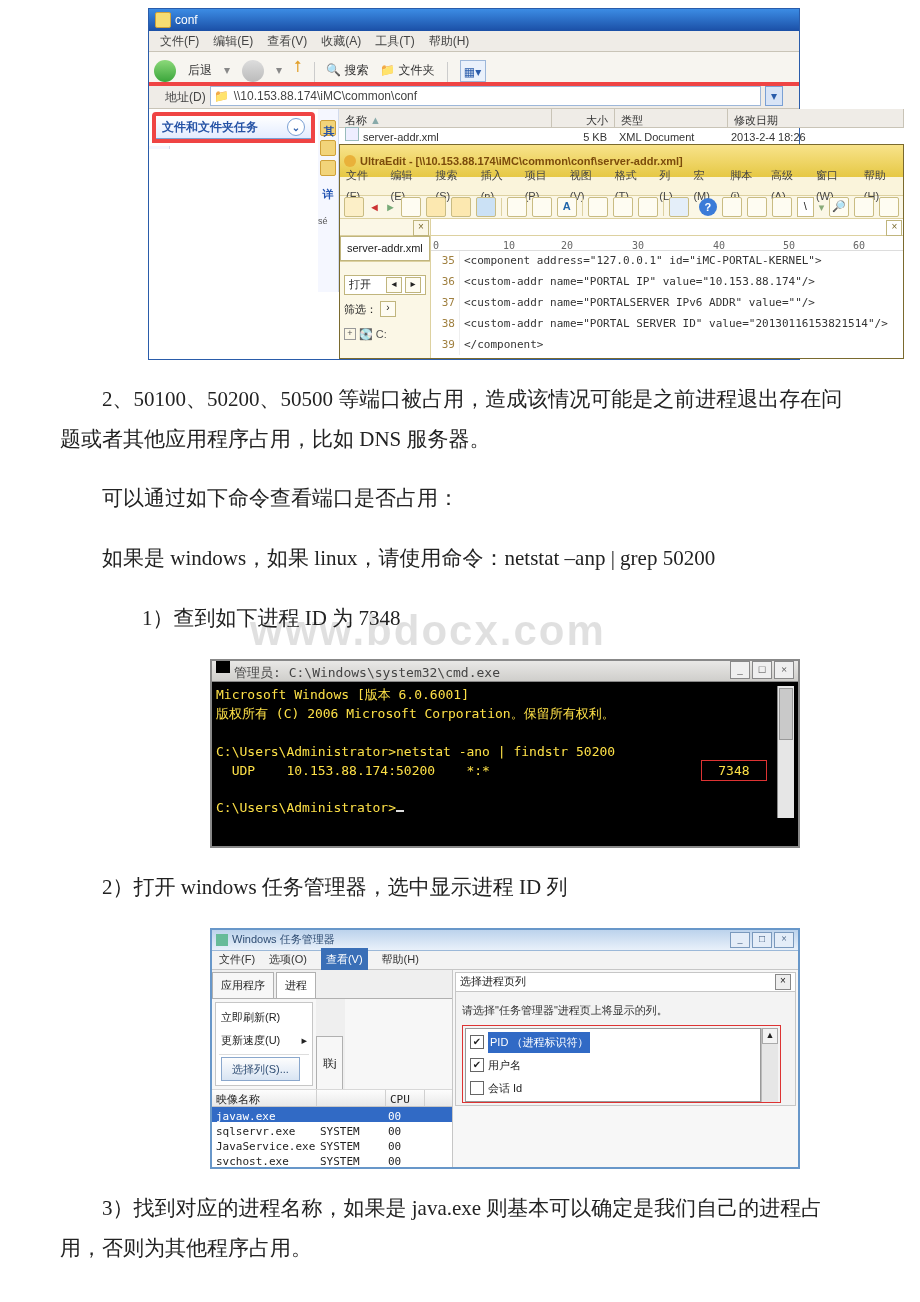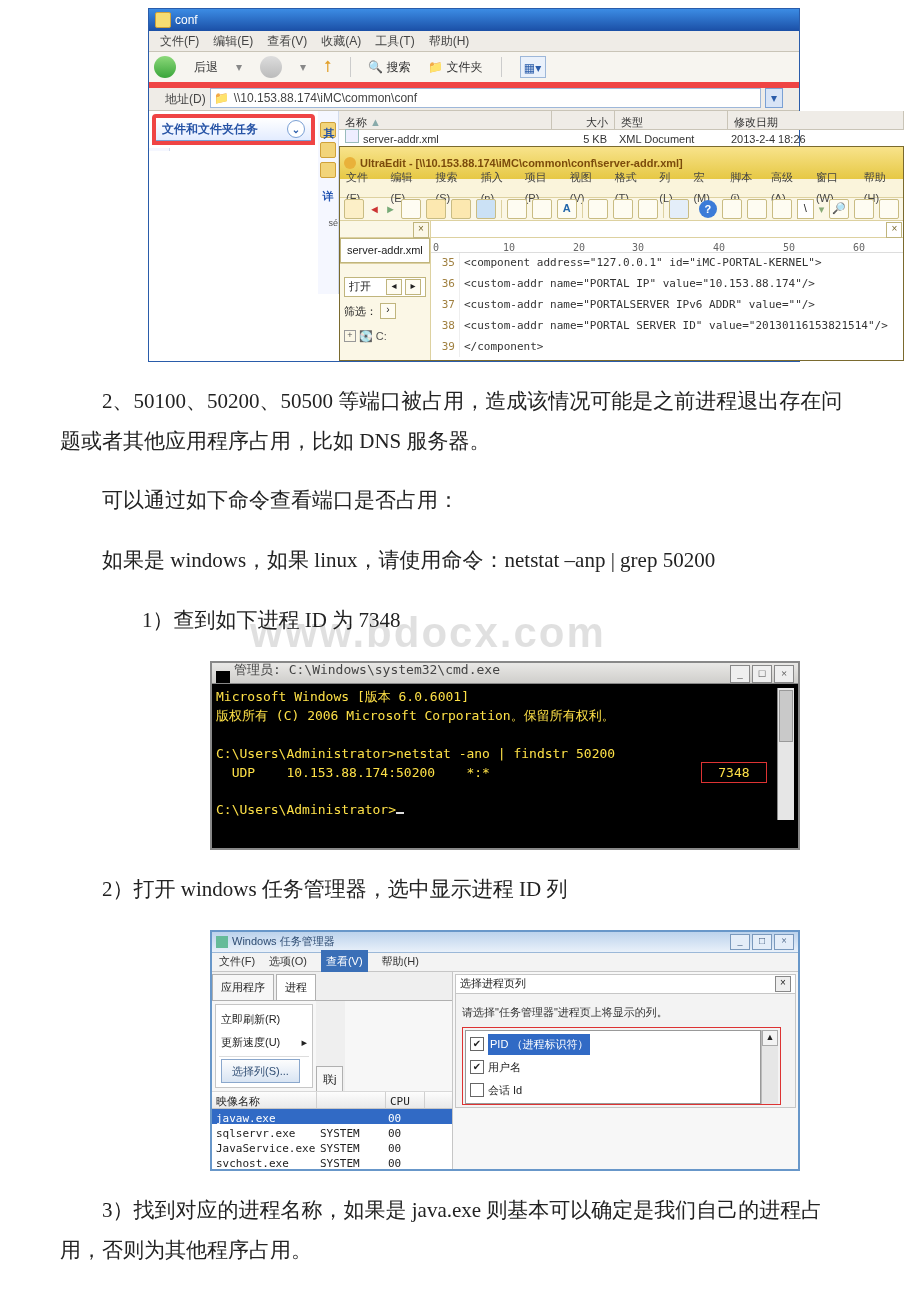--- a/index.html
+++ b/index.html
@@ -6,21 +6,21 @@
   .page{padding:0 60px 40px 60px}
   .para{margin:20px 0;text-indent:2em}
   .watermark{position:absolute;font-family:Arial,sans-serif;font-weight:bold;letter-spacing:2px;color:rgba(0,0,0,.12);font-size:42px;pointer-events:none}
 
   
   .explorer{border:1px solid #2a5caa;font-family:"Microsoft YaHei",Tahoma,sans-serif;font-size:12px;margin-left:88px;margin-right:60px;margin-top:8px}
   .titlebar{height:22px;background:linear-gradient(#3c8ce4,#1b4fa6);color:#fff;display:flex;align-items:center;padding:0 6px;gap:4px}
   .titlebar .ficon{width:14px;height:14px;background:#f7dd72;border:1px solid #cfa13a;border-radius:2px}
   .menubar{height:20px;background:#efece7;border-bottom:1px solid #c9c4b7;display:flex;align-items:center;color:#444;padding:0 4px}
   .menubar span{margin:0 7px}
-  .toolbar{height:30px;background:#f7f5f0;border-bottom:6px solid #ef4444;display:flex;align-items:center;gap:18px;padding:0 5px;color:#333}
+  .toolbar{height:30px;background:#f7f5f0;border-bottom:4px solid #ef4444;display:flex;align-items:flex-end;gap:12px;padding:0 5px;color:#333}
   .icon{display:inline-flex;align-items:center;justify-content:center}
   .cir{width:22px;height:22px;border-radius:50%}
   .cir.green{background:linear-gradient(#8cd97a,#3aa53a)}
   .cir.grey{background:linear-gradient(#ddd,#bbb)}
   .tbtn{display:inline-flex;align-items:center;gap:3px}
   .addrbar{height:22px;background:#efece7;border-bottom:1px solid #c9c4b7;display:flex;align-items:flex-start;padding:0 16px;gap:4px;color:#444}
   .addrfield{flex:1;background:#fff;border:1px solid #9db7d9;height:18px;display:flex;align-items:center;padding:0 4px;gap:4px}
   .dropbtn{width:16px;height:18px;background:#d8e4f6;border:1px solid #7aa0d4;display:flex;align-items:center;justify-content:center;color:#2a5caa}
   .explorer-body{display:flex}
   .tasks{width:155px;border:4px solid #ef4444;border-radius:4px 4px 0 0;margin:3px;background:#f5f7ff}
@@ -52,21 +52,21 @@
   .navb{width:14px;height:14px;border:1px solid #c0b57d;background:#fefcf2;font-size:10px;line-height:12px;text-align:center}
   .tab{background:#fff;border:1px solid #c0b57d;display:inline-block;padding:1px 6px;font-size:11px}
   .ruler{height:14px;font-family:monospace;font-size:10px;color:#666;position:relative;background:#fff;border-bottom:1px solid #ddd}
   .ruler .r{position:absolute;top:0}
   .code{font-family:monospace;font-size:11px;display:flex}
   .gut{width:24px;color:#a08040;text-align:right;padding-right:4px;border-right:1px solid #eee}
   .src{flex:1;padding-left:4px;color:#333}
 
   
   .cmd{font-family:"NSimSun","SimSun",monospace;font-size:13px;border:2px solid #888;margin:12px 60px 12px 150px}
-  .cmd-title{height:20px;background:linear-gradient(#e9e8e6,#cfcecb);display:flex;align-items:flex-end;padding:0 4px;gap:4px;border-bottom:1px solid #888;color:#444}
+  .cmd-title{height:20px;background:linear-gradient(#e9e8e6,#cfcecb);display:flex;align-items:flex-start;padding:0 4px;gap:4px;border-bottom:1px solid #888;color:#444}
   .cmd-ctrl{margin-left:auto;display:flex;gap:2px}
   .cmd-ctrl .b{width:18px;height:16px;border:1px solid #888;background:#efefef;font-size:11px;line-height:14px;text-align:center;font-family:Tahoma}
   .cmd-body{background:#000;color:#fde047;padding:4px 4px 28px 4px;display:flex}
   .cmd-text{flex:1;white-space:pre;line-height:1.45}
   .scroll{width:16px;background:#e6e6e6;border-left:1px solid #888;position:relative}
   .scroll .thumb{position:absolute;left:1px;width:12px;height:50px;background:#c9c9c9;border:1px solid #999;top:2px}
   .redbox{border:1.5px solid #d33}
   .cmd-cursor{display:inline-block;width:8px;height:2px;background:#ddd}
 
   
@@ -158,21 +158,21 @@
           </div>
         </div>
         <div class="left-strip" style="height:0"></div>
       </div>
       <div class="left-strip" style="height:180px">
         <div class="lbl">其</div>
         <div class="sq"></div>
         <div class="sq"></div>
         <div class="sq"></div>
         <div style="font-size:11px;font-weight:bold;color:#2657b3;text-align:center;margin-top:8px">详</div>
-        <div style="font-size:9px;color:#555;text-align:right;margin-top:8px">sé</div>
+        <div style="font-size:9px;color:#555;text-align:left;margin-top:8px">sé</div>
       </div>
       <div class="right">
         <div class="cols-head">
           <div class="c cn"><span>名称</span> <span style="color:#8aa">▲</span></div>
           <div class="c cs">大小</div>
           <div class="c ct">类型</div>
           <div class="c cd">修改日期</div>
         </div>
         <div class="file-row">
           <div class="c cn"><span style="display:inline-block;width:12px;height:12px;border:1px solid #9bb;background:#eef;margin-right:4px"></span><span>server-addr.xml</span></div>
@@ -256,21 +256,21 @@
                 </div>
               </div>
             </div>
             <div style="flex:1;background:#fff">
               <div class="ue-side-top">
                   <div class="close-x">×</div>
                 </div>
               <div class="ruler">
                 <span class="r" style="left:2px">0</span>
                 <span class="r" style="left:72px">10</span>
-                <span class="r" style="left:142px">20</span>
+                <span class="r" style="left:130px">20</span>
                 <span class="r" style="left:201px">30</span>
                 <span class="r" style="left:282px">40</span>
                 <span class="r" style="left:352px">50</span>
                 <span class="r" style="left:422px">60</span>
                 <span class="r" style="left:492px">70</span>
               </div>
               <div class="code">
                 <div class="gut">
                   <div>35</div>
                   <div>36</div>
@@ -362,21 +362,21 @@
               <div class="row">
                   <span>更新速度(U)</span>
                   <span>▸</span>
                 </div>
               <div class="row" style="border-top:1px solid #ddd;margin-top:2px;padding-top:2px">
                   <span class="btn">选择列(S)...</span>
                 </div>
             </div>
           </div>
           <div class="tabs" style="border:none;align-items:flex-end">
-            <span class="t" style="padding:2px 6px">联j</span>
+            <span class="t" style="padding:16px 6px">联j</span>
           </div>
         </div>
         <div class="prtbl">
           <div class="hd">
             <div class="h hp">映像名称</div>
             <div class="h hu"></div>
             <div class="h hc">CPU</div>
           </div>
           <div class="pr sel">
             <div class="hp">javaw.exe</div>

